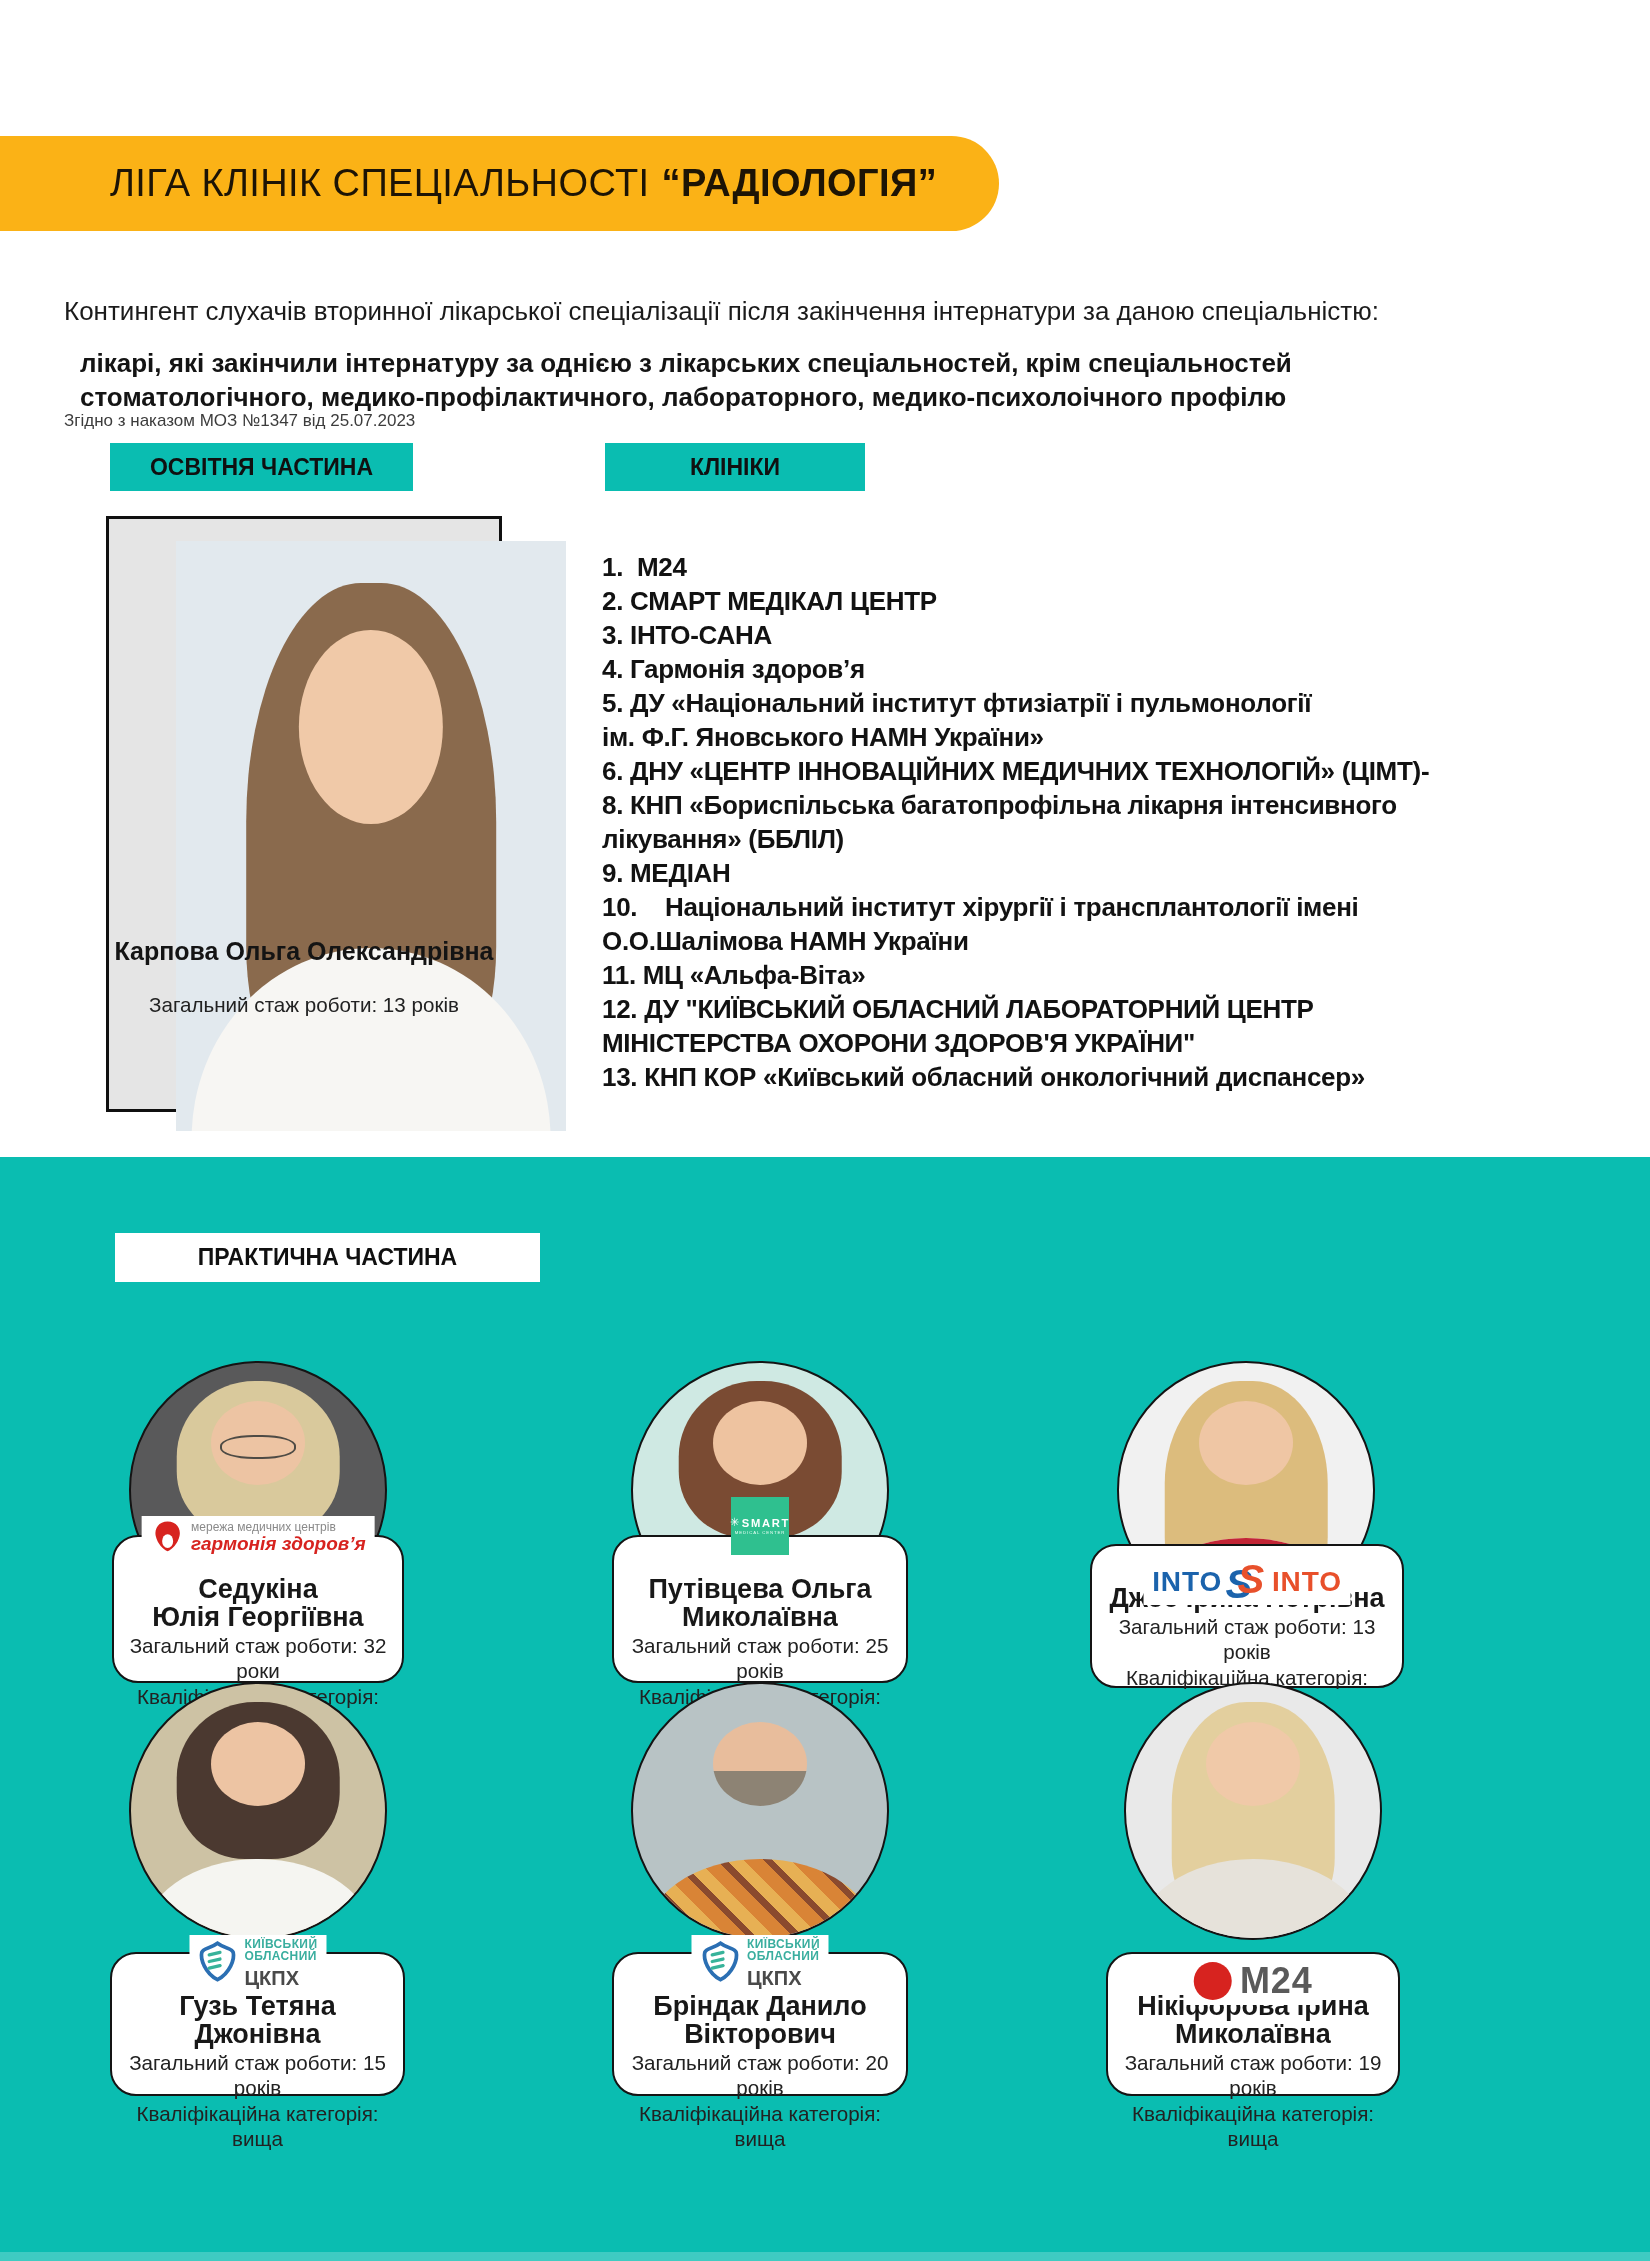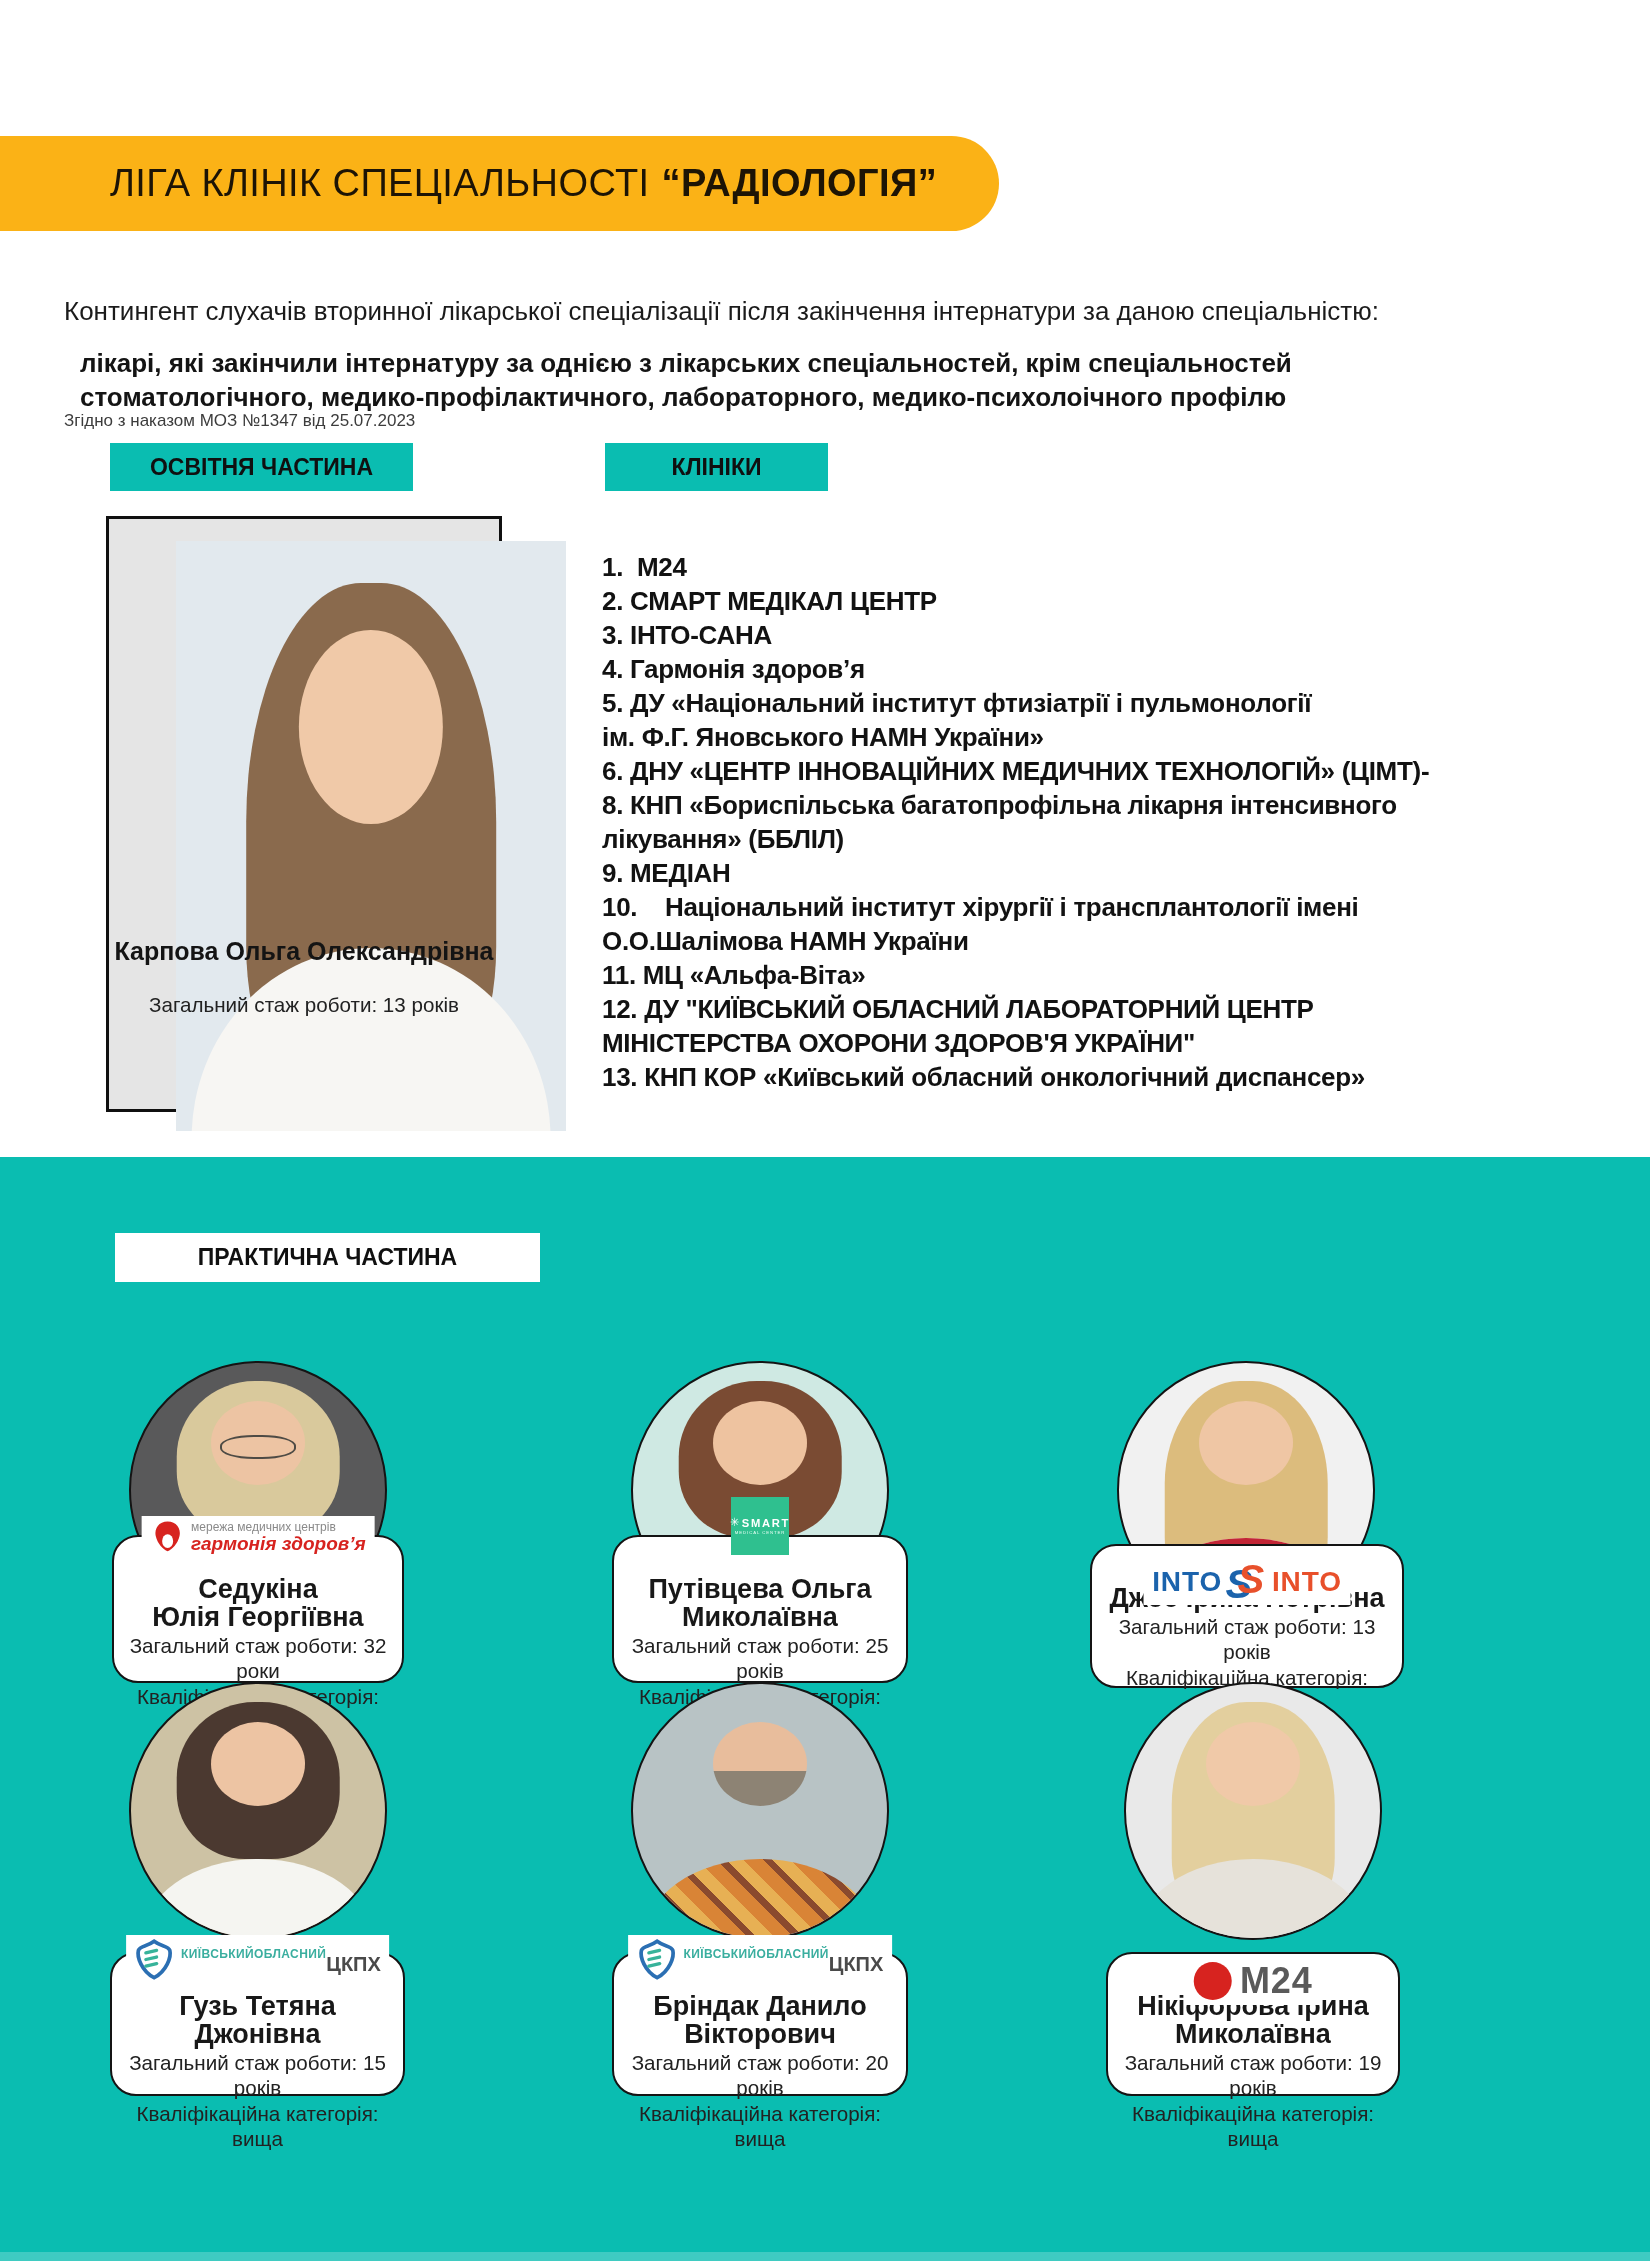--- a/index.html
+++ b/index.html
@@ -13,21 +13,21 @@
   .banner-accent{font-weight:700;margin-left:12px;}
 
   
   .intro-lead{position:absolute;left:64px;top:294px;width:1556px;margin:0;font-size:26px;line-height:34px;color:#1b1b1b;}
   .intro-bold{position:absolute;left:64px;top:330px;width:1410px;margin:16px;font-size:26px;line-height:34px;font-weight:700;color:#141414;}
   .order-note{position:absolute;left:64px;top:411px;margin:0;font-size:17px;color:#3c3c3c;}
 
   
   .badge{background:#0ABDB1;color:#101010;font-weight:700;display:flex;align-items:center;justify-content:center;}
   .badge-edu{position:absolute;left:110px;top:443px;width:303px;height:48px;font-size:23px;}
-  .badge-clinics{position:absolute;left:605px;top:443px;width:223px;height:48px;font-size:23px;}
+  .badge-clinics{position:absolute;left:605px;top:443px;width:260px;height:48px;font-size:23px;}
 
   
   .edu-card{position:absolute;left:106px;top:516px;width:396px;height:596px;background:#e5e5e5;
             border:3.4px solid #101010;box-sizing:border-box;}
   .edu-photo{position:absolute;left:67px;top:22.3px;width:254px;height:303px;}
   .edu-name{position:absolute;left:0;top:418px;width:100%;text-align:center;font-weight:700;font-size:25px;color:#141414;}
   .edu-exp{position:absolute;left:0;top:474px;width:100%;text-align:center;font-size:20.6px;color:#222;}
 
   
   .clinics-list{position:absolute;left:602px;top:550px;width:1023px;}
@@ -84,21 +84,21 @@
   .smart-name{font-size:11.2px;font-weight:700;letter-spacing:1.7px;}
   .smart-sub{font-size:4.3px;letter-spacing:0.9px;margin-top:1.7px;color:#eafff6;}
   .logo-intosana{top:13.8px;gap:3.4px;}
   .is-into{font-size:28px;font-weight:700;color:#1B63AC;letter-spacing:0.9px;}
   .is-sana{font-size:28px;font-weight:700;color:#E8502B;letter-spacing:0.9px;}
   .is-mark{position:relative;width:43px;height:40px;}
   .is-mark .s1,.is-mark .s2{position:absolute;font-size:40px;line-height:40px;font-weight:700;font-style:italic;}
   .is-mark .s1{left:0;top:1.7px;color:#1B63AC;}
   .is-mark .s2{left:12px;top:-3.4px;color:#E8502B;}
   .logo-ckph{top:-19px;}
-  .ck-text{display:flex;flex-direction:row;align-items:flex-start;line-height:1.0;}
+  .ck-text{display:flex;flex-direction:column;align-items:flex-start;line-height:1.0;}
   .ck-small{font-size:12px;font-weight:700;color:#3AAE9F;letter-spacing:0.4px;}
   .ck-big{font-size:20px;font-weight:700;color:#4a4a4a;margin-top:6px;}
   .logo-m24{top:3.4px;gap:8.6px;}
   .m24-dot{width:38px;height:38px;border-radius:50%;background:#D7231F;}
   .m24-name{font-size:36px;font-weight:700;color:#5a5a5a;letter-spacing:0.9px;}
 
   
   .r1c{top:1361px;} .r2c{top:1682px;}
   .cir1{left:129px;} .cir2{left:631px;} .cir3{left:1117px;}
   .cir4{left:129px;} .cir5{left:631px;} .cir6{left:1124px;}

